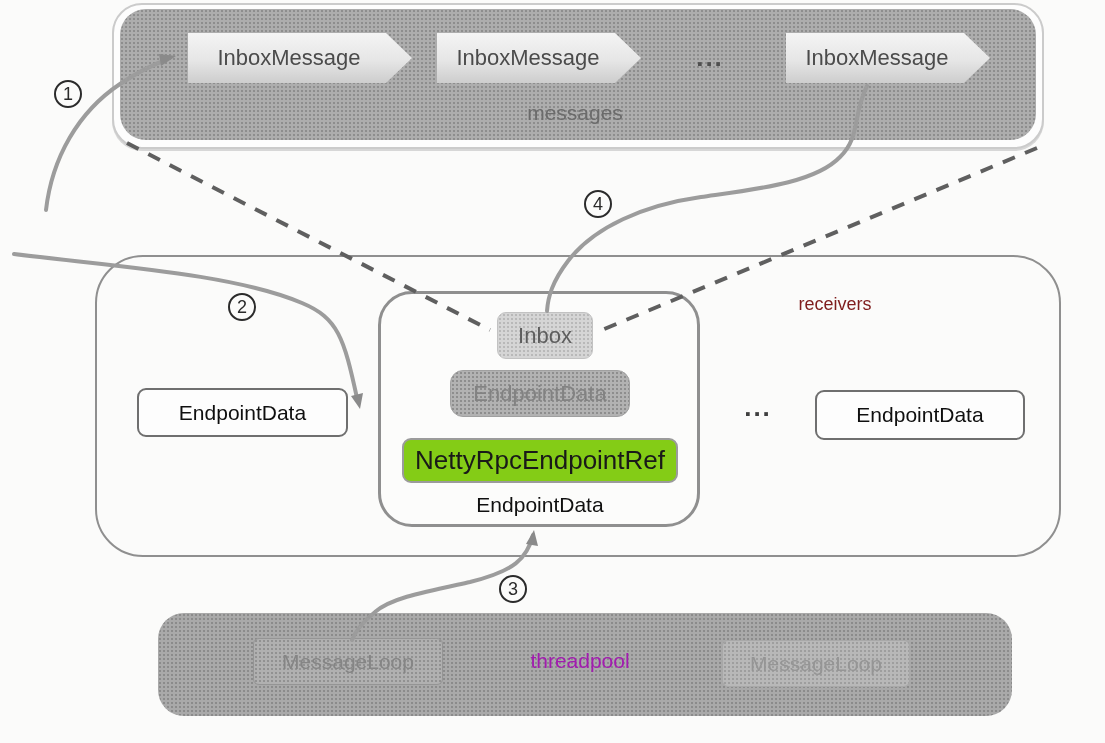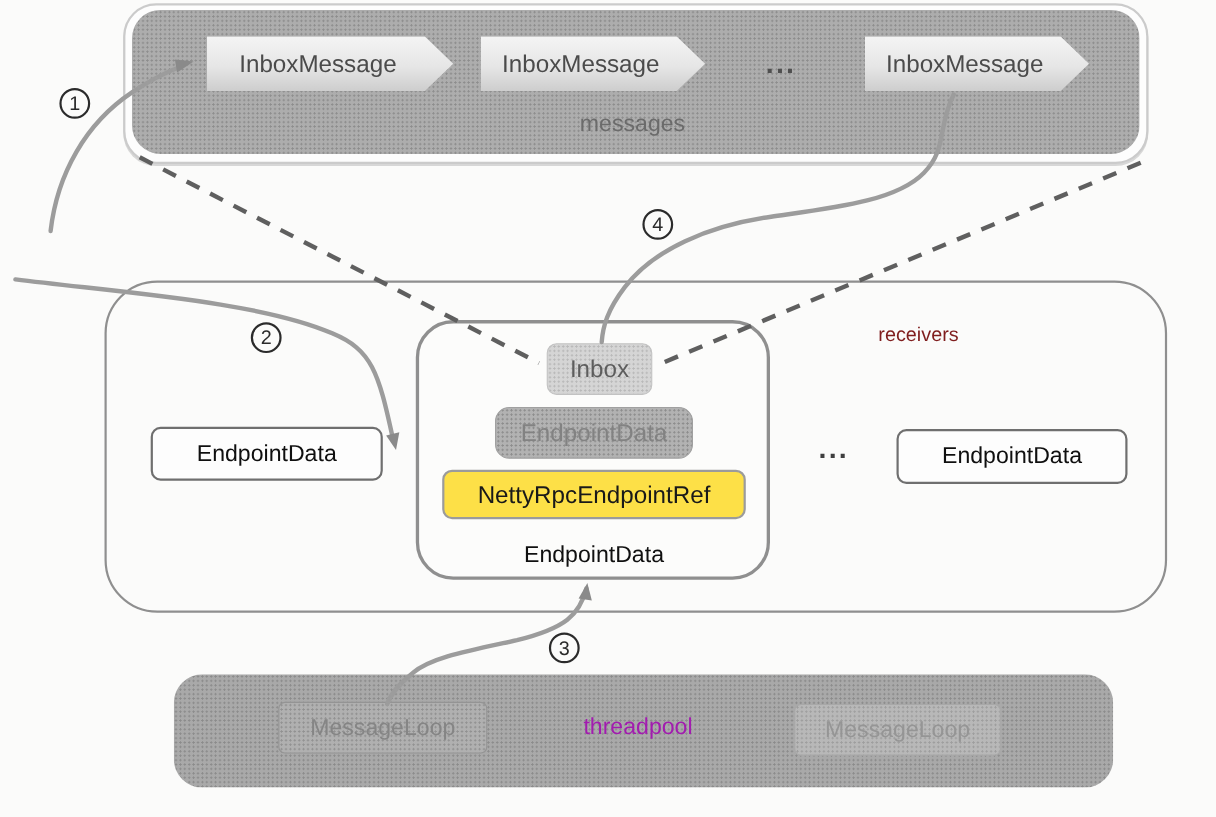--- a/index.html
+++ b/index.html
@@ -41,21 +41,21 @@
   .receivers-label{left:770px;top:294px;width:130px;font-size:18px;color:#7f1d1d;}
   .endpoint-box{background:#fdfdfd;border:2.5px solid #6f6f6f;border-radius:9px;font-size:21px;color:#0f0f0f;}
   .endpoint-left{left:137px;top:388px;width:211px;height:49px;}
   .endpoint-right{left:815px;top:390px;width:210px;height:50px;}
   .r-ellipsis{left:732px;top:390px;width:52px;height:34px;font-size:26px;font-weight:bold;color:#3f3f3f;letter-spacing:2px;}
 
   
   .detail-box{left:378px;top:291px;width:322px;height:236px;border:3px solid #8f8f8f;border-radius:34px;background:#fcfcfb;}
   .inbox-box{left:497px;top:312px;width:96px;height:47px;background-color:#d5d5d5;background-image:radial-gradient(rgba(150,150,150,.45) 1px,rgba(0,0,0,0) 1.1px);background-size:4px 4px;border:1.5px solid #c2c2c2;border-radius:9px;font-size:22px;color:#5d5d5d;}
   .rpc-box{left:450px;top:370px;width:180px;height:47px;background-color:#b2b2b2;background-image:radial-gradient(rgba(105,105,105,.5) 1px,rgba(0,0,0,0) 1.1px);background-size:4px 4px;border:1.5px solid #a0a0a0;border-radius:13px;font-size:22px;color:#828282;}
-  .netty-box{left:402px;top:427px;width:276px;height:45px;background:#fde047;border:2.5px solid #9b9b9b;border-radius:9px;font-size:22px;color:#191919;}
+  .netty-box{left:402px;top:438px;width:276px;height:45px;background:#84cc16;border:2.5px solid #9b9b9b;border-radius:9px;font-size:26px;color:#191919;}
   .detail-caption{left:430px;top:493px;width:220px;font-size:21px;color:#101010;}
 
   
   .threadpool-panel{left:158px;top:613px;width:854px;height:103px;border-radius:26px;}
   .loop-box{height:47px;border-radius:6px;font-size:21px;}
   .loop-left{left:253px;top:638px;width:190px;background-color:#b0b0b0;background-image:radial-gradient(rgba(108,108,108,.45) 1px,rgba(0,0,0,0) 1.1px);background-size:4px 4px;border:1.5px solid #949494;color:#858585;}
   .loop-right{left:722px;top:640px;width:188px;background-color:#b8b8b8;background-image:radial-gradient(rgba(120,120,120,.4) 1px,rgba(0,0,0,0) 1.1px);background-size:4px 4px;border:1.5px solid #a8a8a8;color:#959595;}
   .threadpool-label{left:505px;top:649px;width:150px;font-size:21px;color:#a21caf;}
 
   

